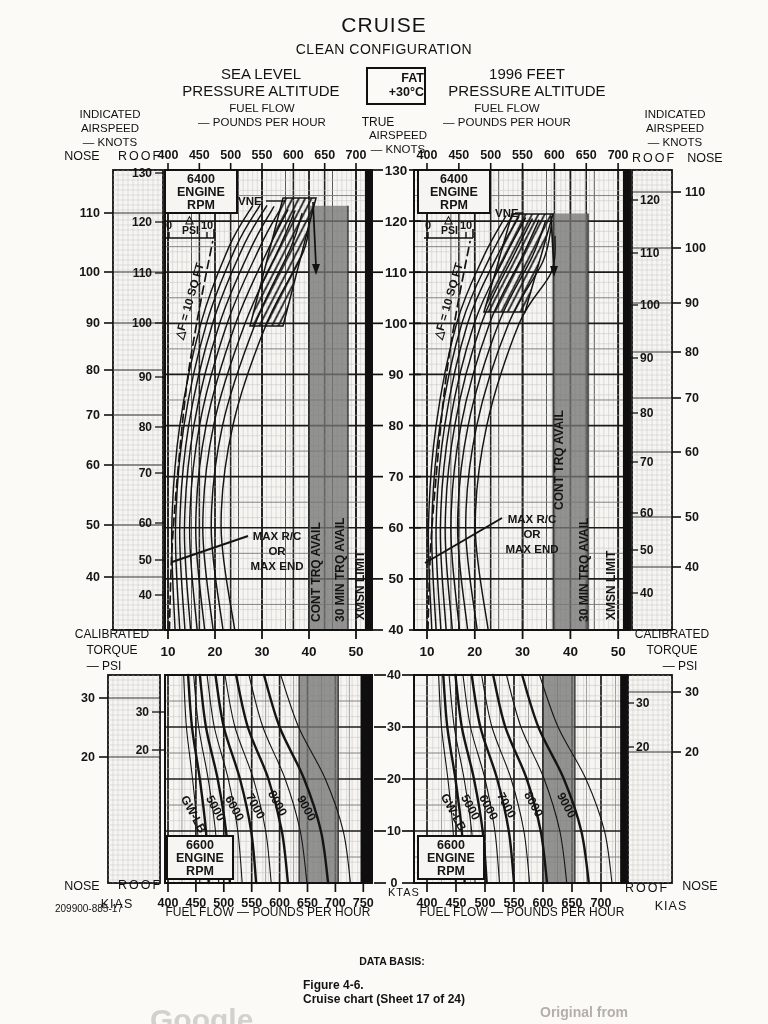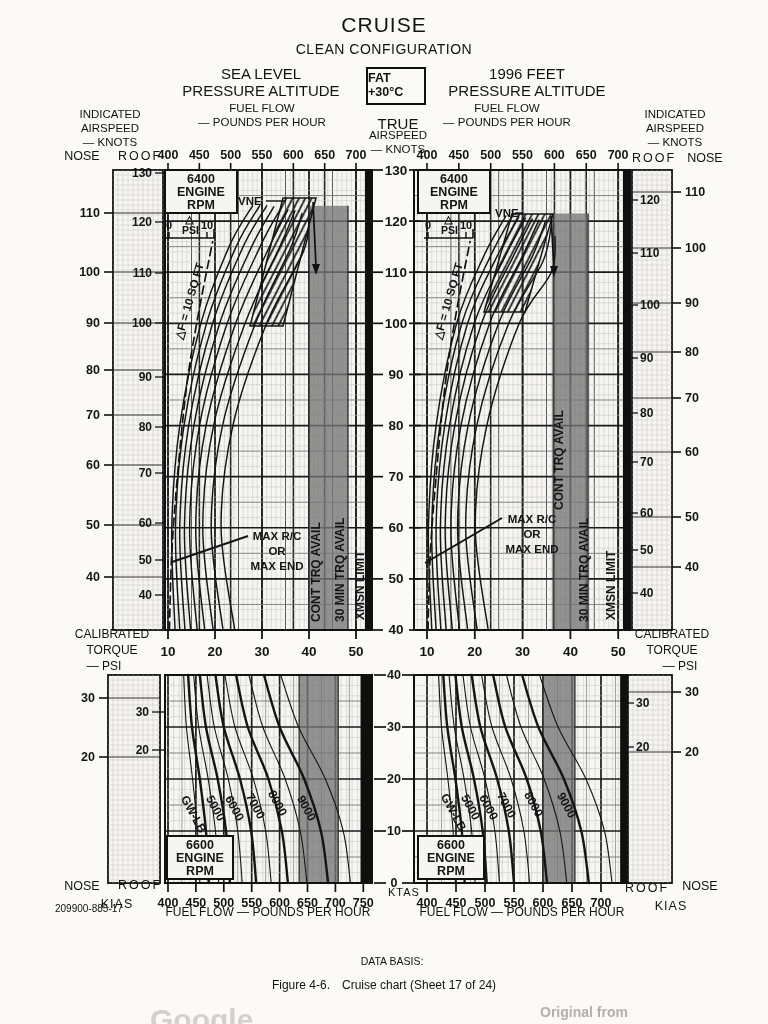--- a/index.html
+++ b/index.html
@@ -1,24 +1,24 @@
 <!DOCTYPE html>
 <html><head>
 <meta charset="utf-8">
 <style>
   html,body{margin:0;padding:0;}
   body{width:768px;height:1024px;position:relative;overflow:hidden;background:#fbfaf7;
        font-family:"Liberation Sans",sans-serif;color:#121212;}
   .t{position:absolute;font-weight:400;white-space:nowrap;line-height:1;}
   .cx{transform:translateX(-50%);}
   .fatbox{position:absolute;left:366px;top:67px;width:56px;height:32px;border:2.5px solid #101010;
-          background:#fbfaf7;text-align:left;font-weight:700;padding-top:2px;}
+          background:#fbfaf7;text-align:right;font-weight:700;padding-top:2px;}
   .fatbox div{font-size:12.5px;line-height:14px;}
   svg{position:absolute;left:0;top:0;}
-  .footer-row{position:absolute;display:flex;gap:12px;font-weight:400;white-space:nowrap;}
+  .footer-row{position:absolute;display:flex;gap:0;font-weight:700;white-space:nowrap;flex-direction:column;}
   .artifact{position:absolute;color:#b3b0ab;font-weight:700;}
 </style>
 </head>
 <body>
 
 <svg id="chart-canvas" width="768" height="1024">
   <defs>
     <pattern id="hatch" width="8" height="8" patternUnits="userSpaceOnUse" patternTransform="rotate(-18)">
       <path d="M-2 2 L2 -2 M0 8 L8 0 M6 10 L10 6" stroke="#161616" stroke-width="1.6" fill="none"></path>
     </pattern>
@@ -1056,21 +1056,21 @@
 
 <div class="t cx" style="left:262px;top:103px;font-size:11.5px">FUEL FLOW</div>
 <div class="t cx" style="left:262px;top:117px;font-size:11.5px">— POUNDS PER HOUR</div>
 <div class="t cx" style="left:507px;top:103px;font-size:11.5px">FUEL FLOW</div>
 <div class="t cx" style="left:507px;top:117px;font-size:11.5px">— POUNDS PER HOUR</div>
 
 <div class="t cx" style="left:110px;top:109px;font-size:11.5px">INDICATED</div>
 <div class="t cx" style="left:110px;top:123px;font-size:11.5px">AIRSPEED</div>
 <div class="t cx" style="left:110px;top:137px;font-size:11.5px">— KNOTS</div>
 
-<div class="t cx" style="left:398px;top:116px;font-size:15px">TRUE</div>
+<div class="t cx" style="left:378px;top:116px;font-size:12px">TRUE</div>
 <div class="t cx" style="left:398px;top:130px;font-size:11.5px">AIRSPEED</div>
 <div class="t cx" style="left:398px;top:144px;font-size:11.5px">— KNOTS</div>
 
 <div class="t cx" style="left:675px;top:109px;font-size:11.5px">INDICATED</div>
 <div class="t cx" style="left:675px;top:123px;font-size:11.5px">AIRSPEED</div>
 <div class="t cx" style="left:675px;top:137px;font-size:11.5px">— KNOTS</div>
 
 <div class="t cx" style="left:82px;top:150px;font-size:12.5px">NOSE</div>
 <div class="t cx" style="left:140px;top:150px;font-size:12.5px;letter-spacing:2px">ROOF</div>
 <div class="t cx" style="left:654px;top:152px;font-size:12.5px;letter-spacing:2px">ROOF</div>

